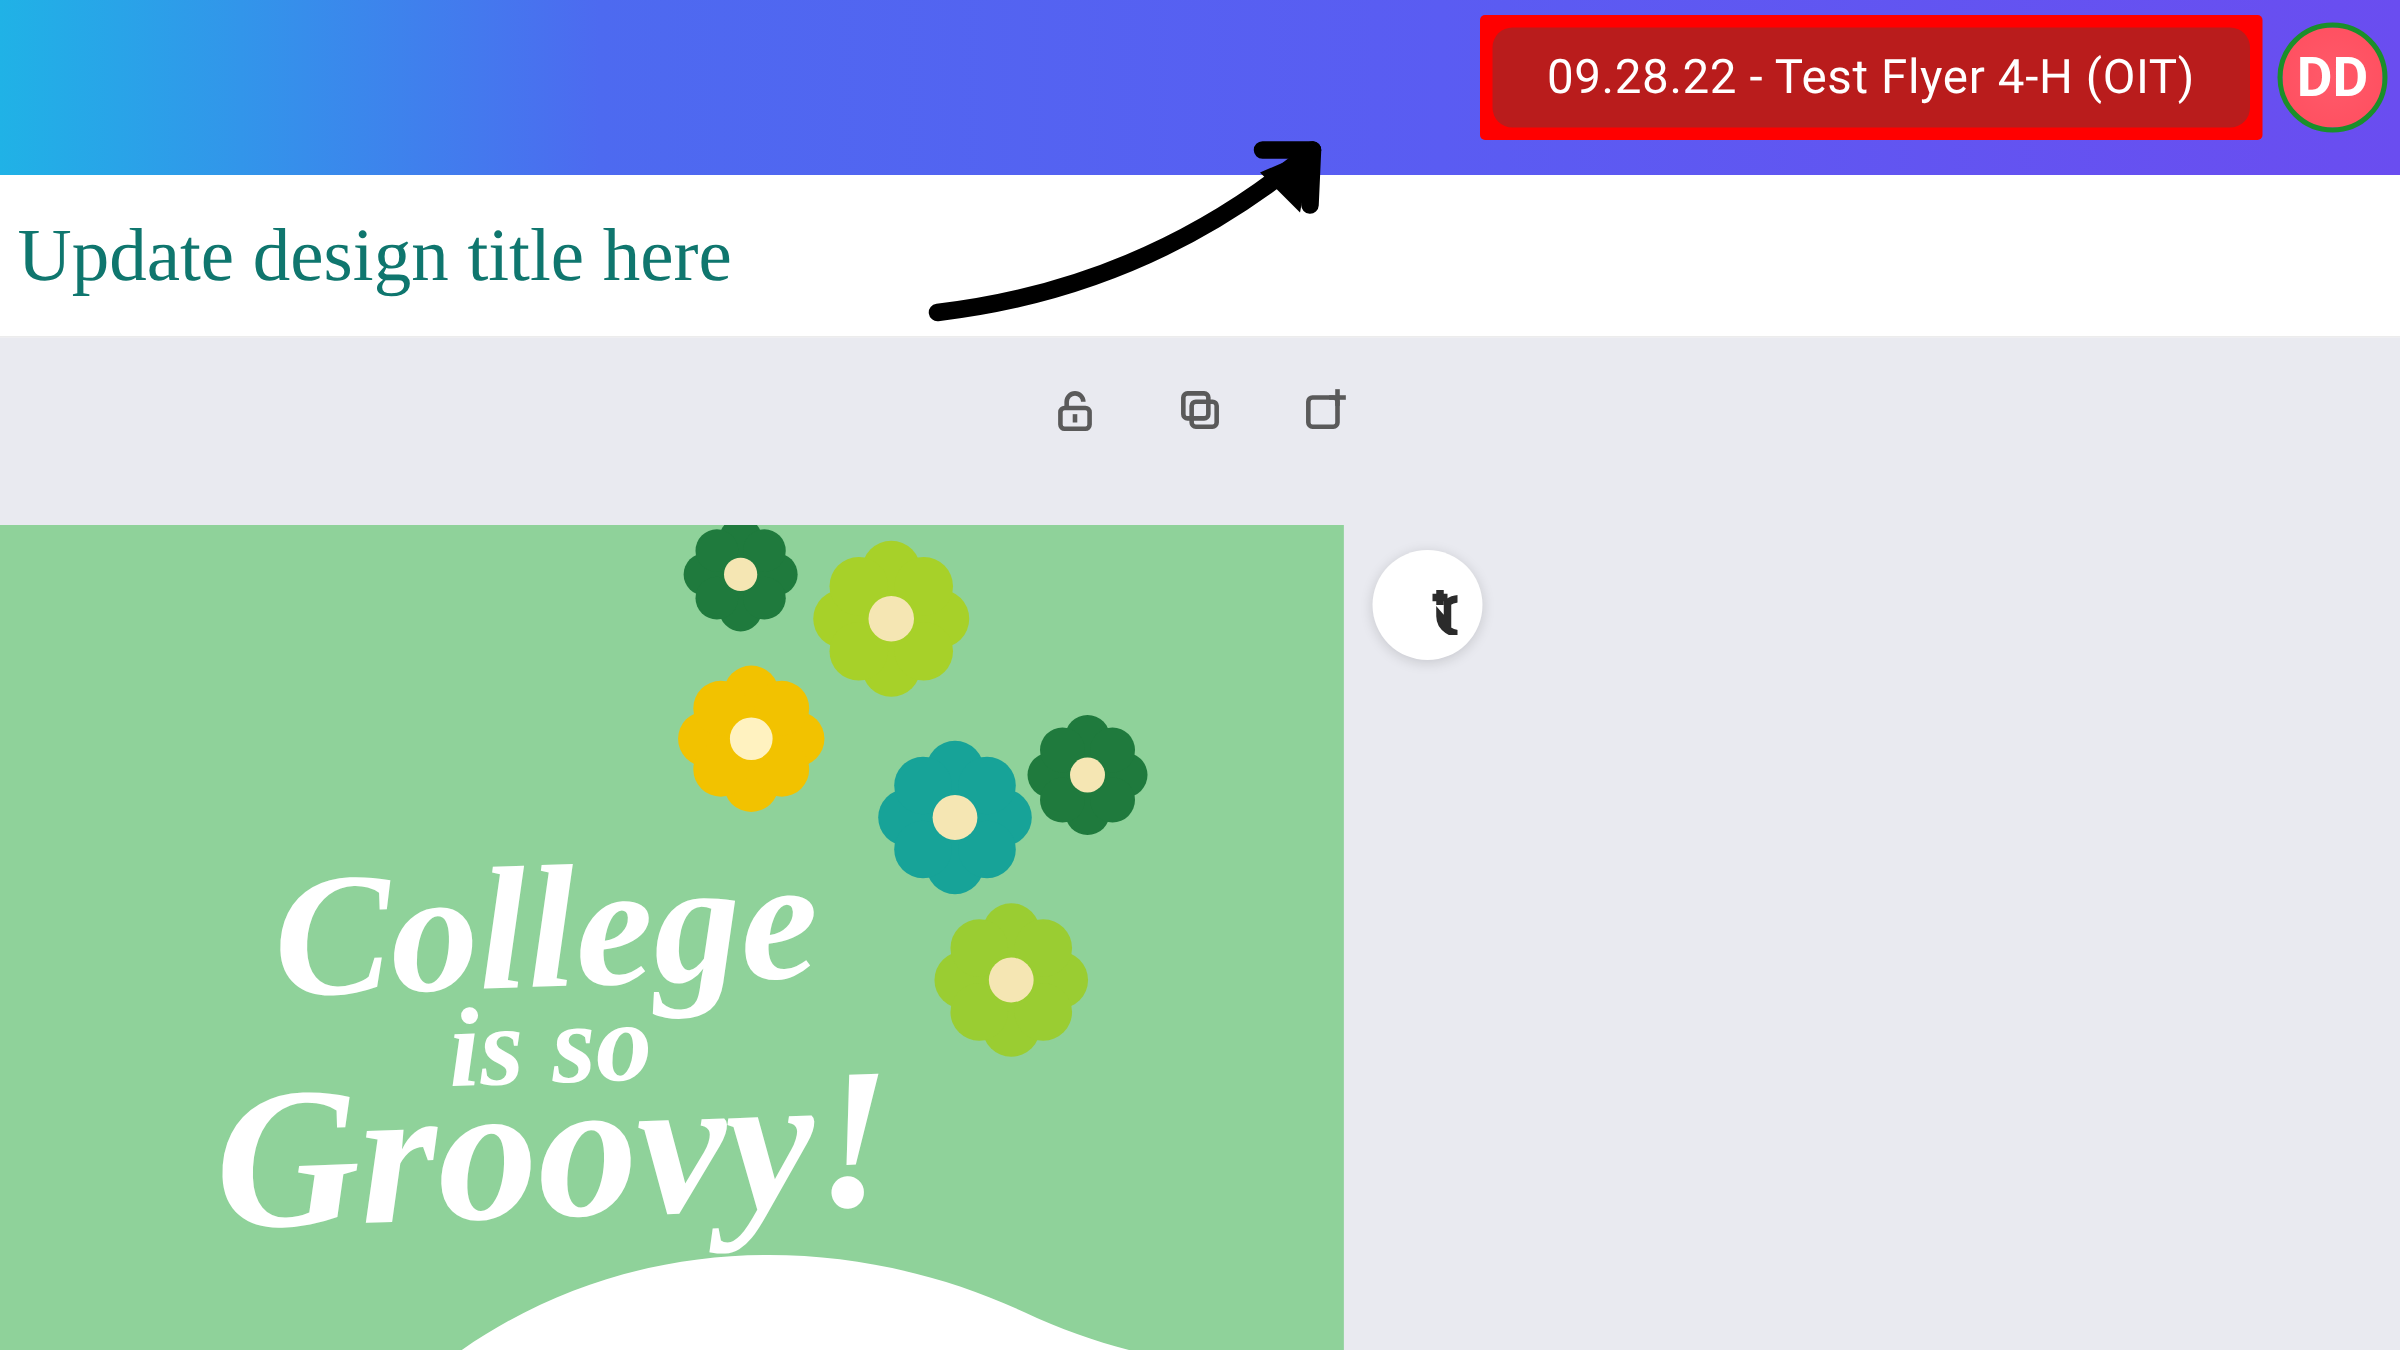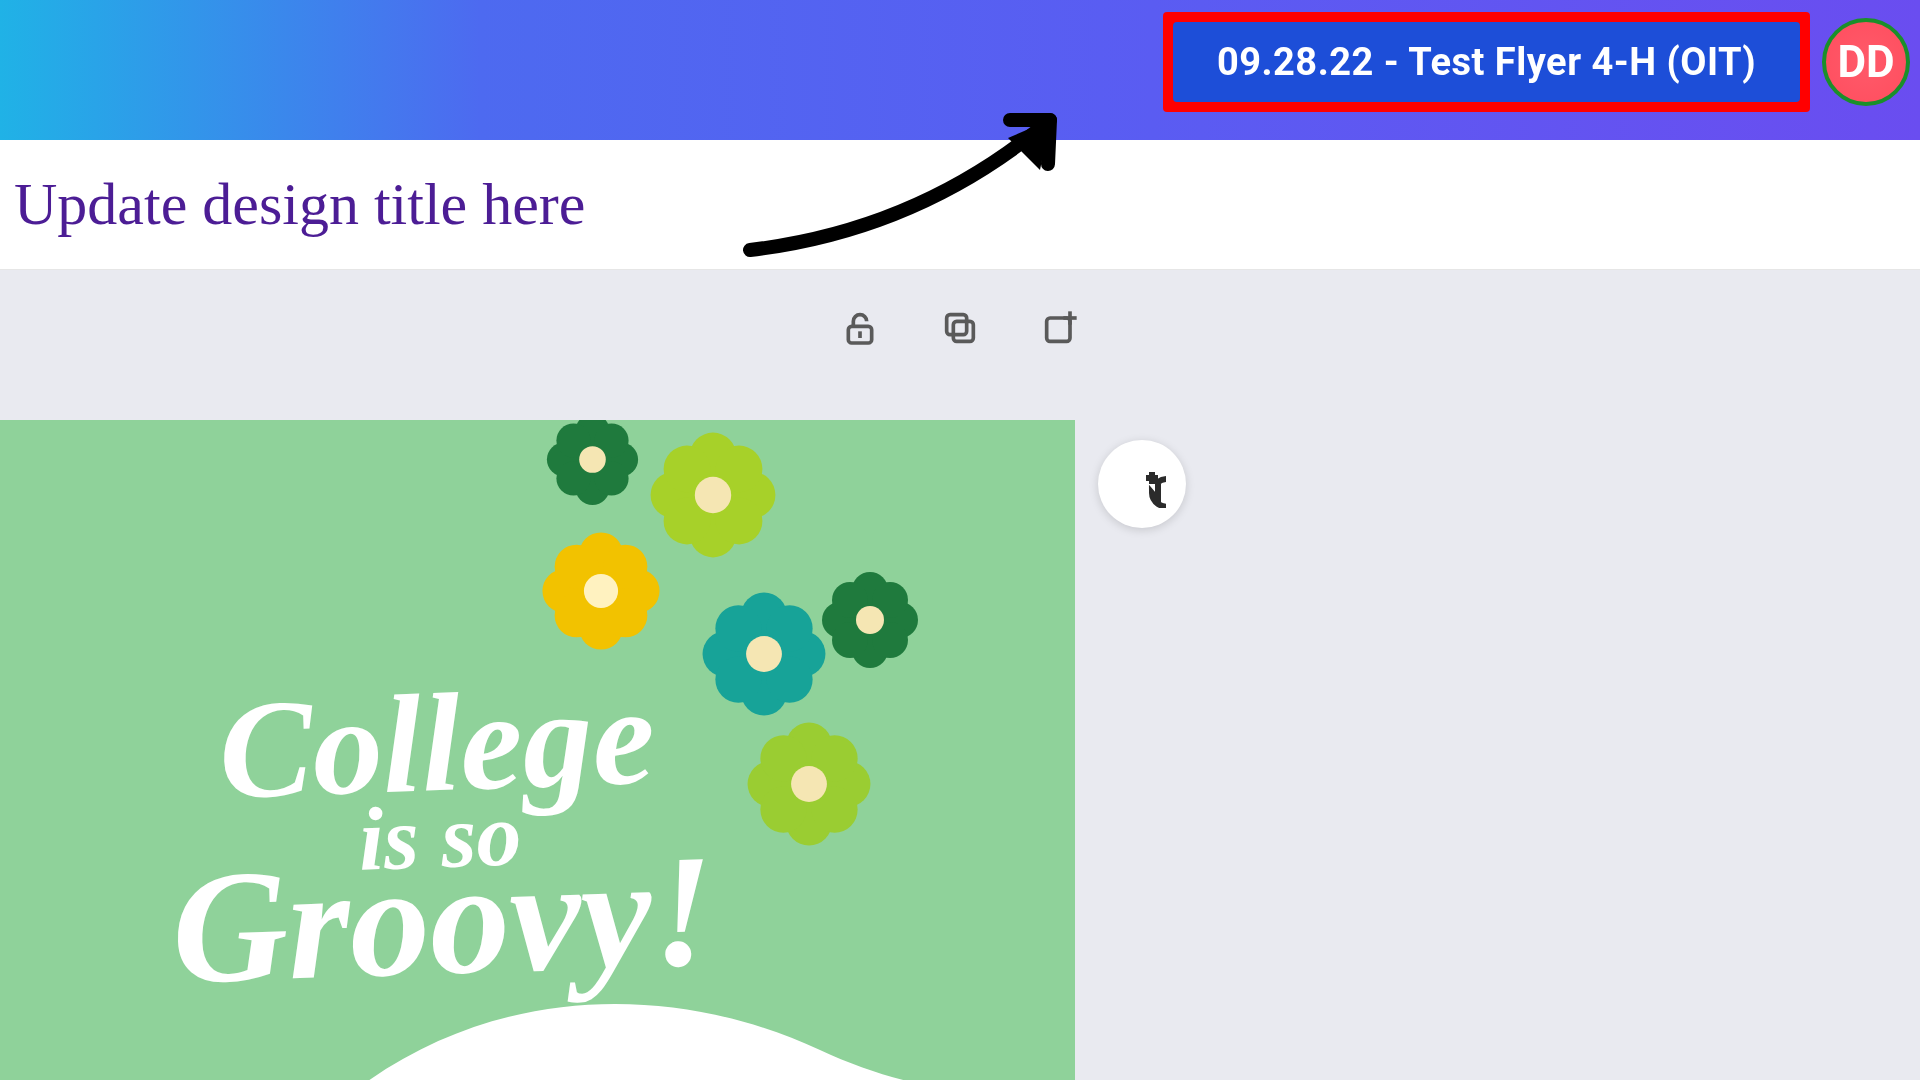--- a/index.html
+++ b/index.html
@@ -12,26 +12,26 @@
   }
   .title-pill-wrap {
     position: absolute;
     top: 12px;
     right: 110px;
     padding: 10px;
     background: #ff0000;
     border-radius: 4px;
   }
   .title-pill {
-    background: #1d4ed8;
+    background: #b91c1c;
     color: #ffffff;
-    font-weight: 700;
+    font-weight: 400;
     font-size: 38px;
     padding: 18px 44px;
-    border-radius: 4px;
+    border-radius: 16px;
     letter-spacing: 0.5px;
   }
   .avatar {
     position: absolute;
     top: 18px;
     right: 10px;
     width: 88px;
     height: 88px;
     border-radius: 50%;
     background: radial-gradient(circle at 50% 50%, #ff5a6a 0%, #ff4d5e 100%);
@@ -49,21 +49,21 @@
     background: #ffffff;
     display: flex;
     align-items: center;
     padding-left: 14px;
     position: relative;
     border-bottom: 1px solid #e6e6e6;
   }
   .instruction-text {
     font-family: Georgia, "Times New Roman", serif;
     font-size: 60px;
-    color: #4c1d95;
+    color: #0f766e;
   }
   .arrow-svg {
     position: absolute;
     left: 740px;
     top: -60px;
     width: 380px;
     height: 190px;
     pointer-events: none;
   }
   .canvas-area {

